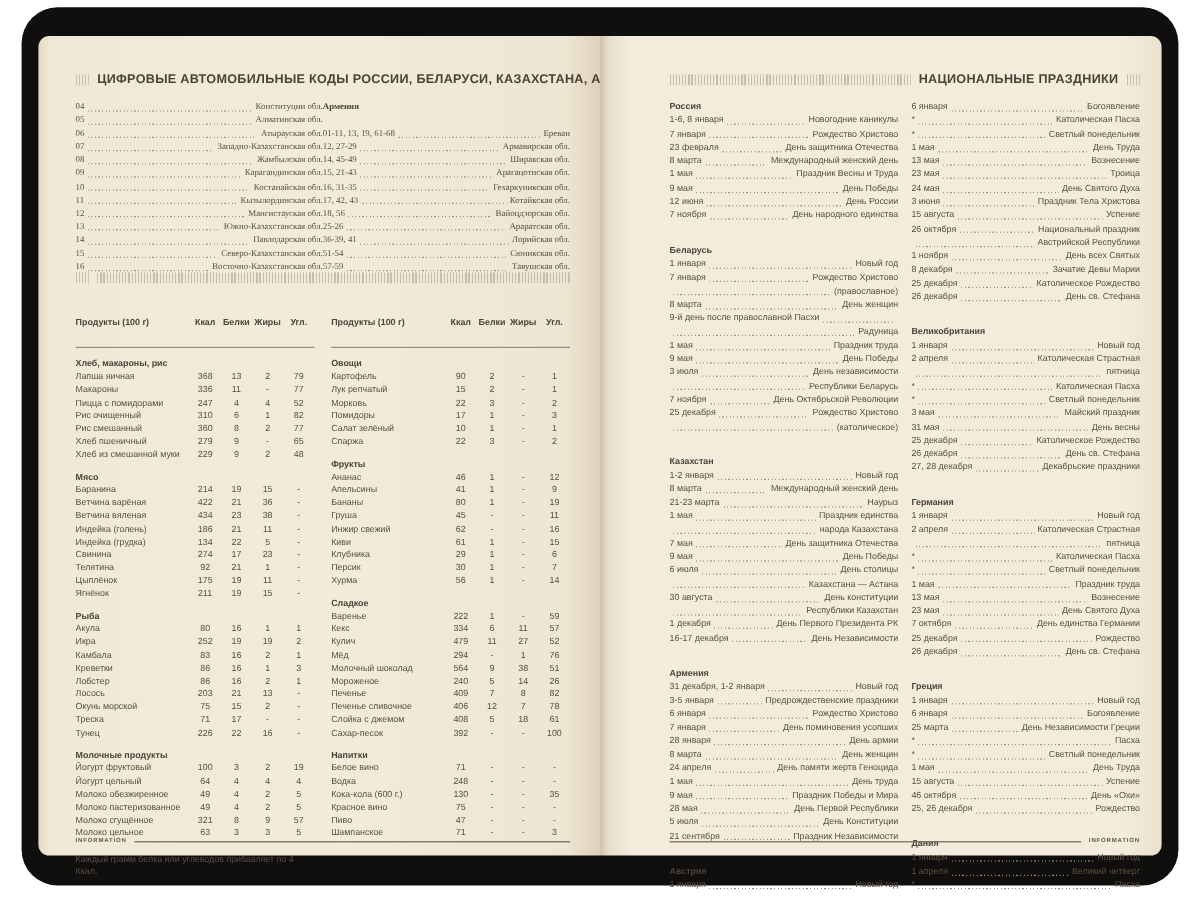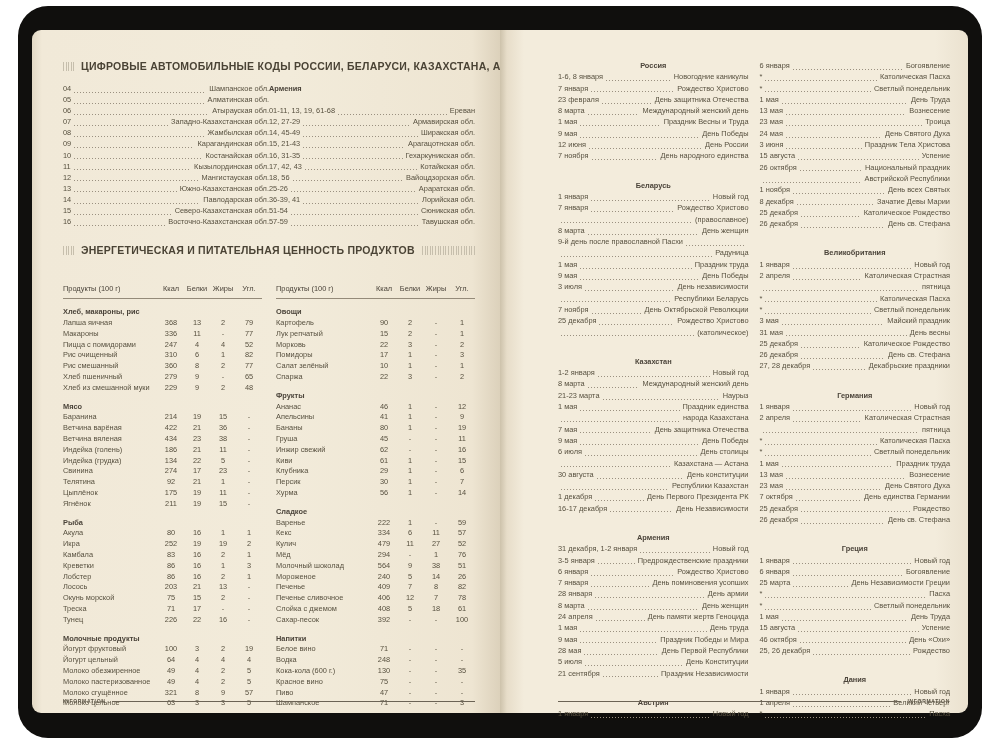--- a/index.html
+++ b/index.html
@@ -30,36 +30,36 @@
   .hatch.fill{flex:1;}
   
   .dot-row{display:flex;align-items:baseline;white-space:nowrap;line-height:11.1px;font-size:7.4px;}
   .dot-row .da{flex:none;}
   .dot-row .db{flex:none;}
   .leader{flex:1;height:1px;min-width:5px;align-self:flex-end;margin:0 3px 1.5px 3px;
     background:repeating-linear-gradient(90deg,#9a9080 0,#9a9080 1px,rgba(0,0,0,0) 1px,rgba(0,0,0,0) 3px);}
   .col-head{font-weight:bold;color:#4b443a;}
   .spacer{height:11.1px;}
   
-  .codes{display:flex;margin-bottom:17px;}
+  .codes{display:flex;font-family:Liberation Serif, serif;}
   .codes-col{flex:1;min-width:0;}
   
   .nut-wrap{display:flex;gap:14px;}
   .nut-group{flex:1;min-width:0;}
   .nut-head{display:flex;align-items:baseline;border-bottom:1px solid #948a79;
-    padding-bottom:4px;margin-bottom:3px;font-weight:normal;font-size:7.4px;line-height:11px;color:#4b443a;}
+    padding-bottom:15px;margin-bottom:3px;font-weight:bold;font-size:7.4px;line-height:11px;color:#4b443a;}
   .nh-name{flex:1;}
   .nh-num{width:26px;flex:none;text-align:center;margin-top:16px;}
   .nut-row{display:flex;line-height:10.8px;font-size:7.4px;}
   .nr-name{flex:1;min-width:0;overflow:hidden;white-space:nowrap;}
   .nr-num{width:26px;flex:none;text-align:center;}
   .nut-sec-title{font-weight:bold;color:#4b443a;margin-top:8px;line-height:10.8px;font-size:7.4px;}
   .nut-note{margin-top:11px;font-size:7.4px;line-height:10px;}
   
-  .hol-cols{display:flex;gap:11px;text-align:center;}
+  .hol-cols{display:flex;gap:11px;}
   .hol-col{flex:1;min-width:0;}
   .country-title{font-weight:bold;color:#4b443a;font-size:7.4px;line-height:11.3px;margin-top:18px;}
   .hol-col .country-title.first{margin-top:0;}
   .hol-col .dot-row{line-height:11.3px;}
   
   .footer{position:absolute;bottom:9px;display:flex;align-items:center;gap:6px;}
   .footer.fl{left:31px;right:25px;}
   .footer.fr{left:58px;right:18px;}
   .footer-label{font-size:5px;letter-spacing:.7px;color:#5e5748;font-weight:bold;}
   .footer-line{flex:1;height:1px;background:#6b6355;}
@@ -76,21 +76,21 @@
       <div class="sec-title">ЦИФРОВЫЕ АВТОМОБИЛЬНЫЕ КОДЫ РОССИИ, БЕЛАРУСИ, КАЗАХСТАНА, АРМЕНИИ</div>
       <div class="hatch fill"></div>
     </div>
 
     <div class="codes">
       <div class="codes-col">
         <div>
             <div class="dot-row">
               <span class="da">04</span>
               <span class="leader"></span>
-              <span class="db">Шампанское обл.</span>
+              <span class="db">Конституции обл.</span>
             </div>
             <div class="dot-row">
               <span class="da">05</span>
               <span class="leader"></span>
               <span class="db">Алматинская обл.</span>
             </div>
             <div class="dot-row">
               <span class="da">06</span>
               <span class="leader"></span>
               <span class="db">Атырауская обл.</span>
@@ -207,21 +207,20 @@
               <span class="da">57-59</span>
               <span class="leader"></span>
               <span class="db">Тавушская обл.</span>
             </div>
           </div>
       </div>
     </div>
 
     <div class="sec-head">
       <div class="hatch small"></div>
-      <div class="sec-title">ЭНЕРГЕТИЧЕСКАЯ И ПИТАТЕЛЬНАЯ ЦЕННОСТЬ ПРОДУКТОВ</div>
       <div class="hatch fill"></div>
     </div>
 
     <div class="nut-wrap">
       <div class="nut-group">
         <div>
             <div class="nut-head">
               <span class="nh-name">Продукты (100 г)</span>
               <span class="nh-num">Ккал</span>
               <span class="nh-num">Белки</span>
@@ -443,20 +442,21 @@
               <span class="nr-num">57</span>
             </div>
             <div class="nut-row">
               <span class="nr-name">Молоко цельное</span>
               <span class="nr-num">63</span>
               <span class="nr-num">3</span>
               <span class="nr-num">3</span>
               <span class="nr-num">5</span>
             </div>
           </div>
+        <div class="nut-note">Каждый грамм белка или углеводов прибавляет по 4 Ккал.</div>
       </div>
       <div class="nut-group">
         <div>
             <div class="nut-head">
               <span class="nh-name">Продукты (100 г)</span>
               <span class="nh-num">Ккал</span>
               <span class="nh-num">Белки</span>
               <span class="nh-num">Жиры</span>
               <span class="nh-num">Угл.</span>
             </div>
@@ -685,20 +685,25 @@
       </div>
     </div>
 
     <div class="footer fl">
       <span class="footer-label">INFORMATION</span>
       <div class="footer-line"></div>
     </div>
   </div>
 
   <div class="page page-right">
+    <div class="sec-head">
+      <div class="hatch fill"></div>
+      <div class="sec-title">НАЦИОНАЛЬНЫЕ ПРАЗДНИКИ</div>
+      <div class="hatch small"></div>
+    </div>
 
     <div class="hol-cols">
       <div class="hol-col">
           <div class="country-title first">Россия</div>
           <div class="dot-row">
             <span class="da">1-6, 8 января</span>
             <span class="leader"></span>
             <span class="db">Новогодние каникулы</span>
           </div>
           <div class="dot-row">

